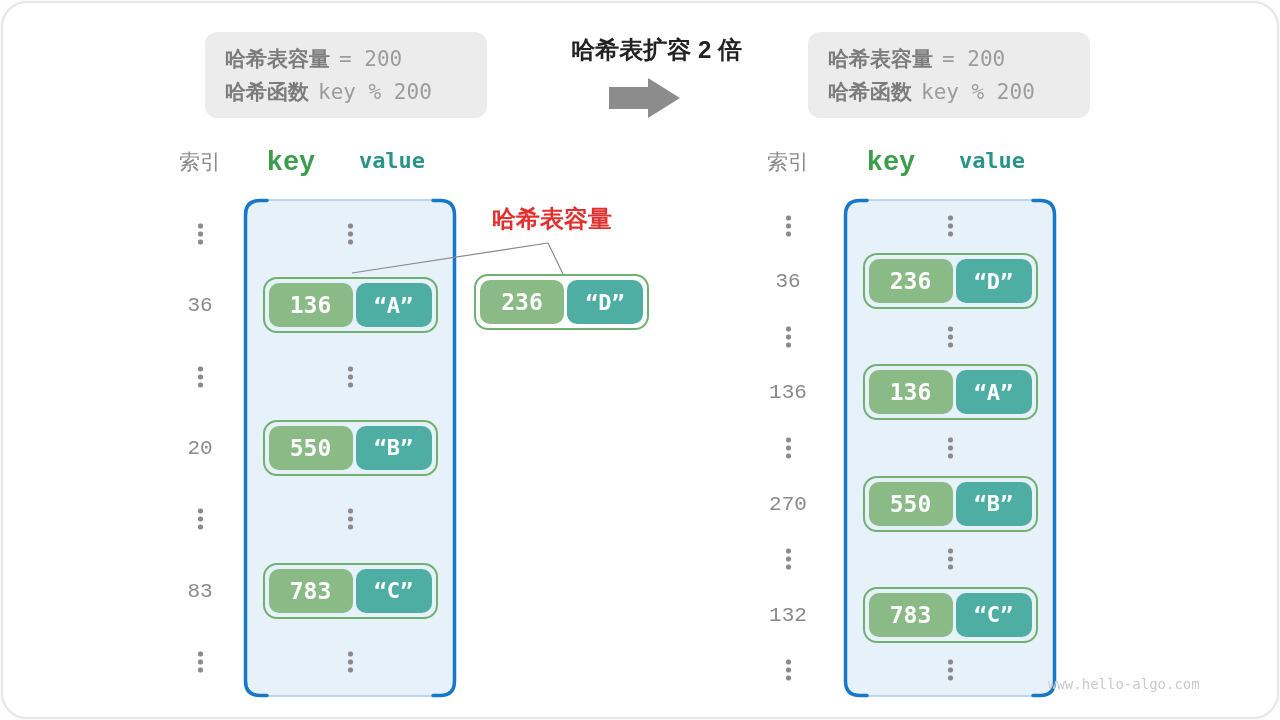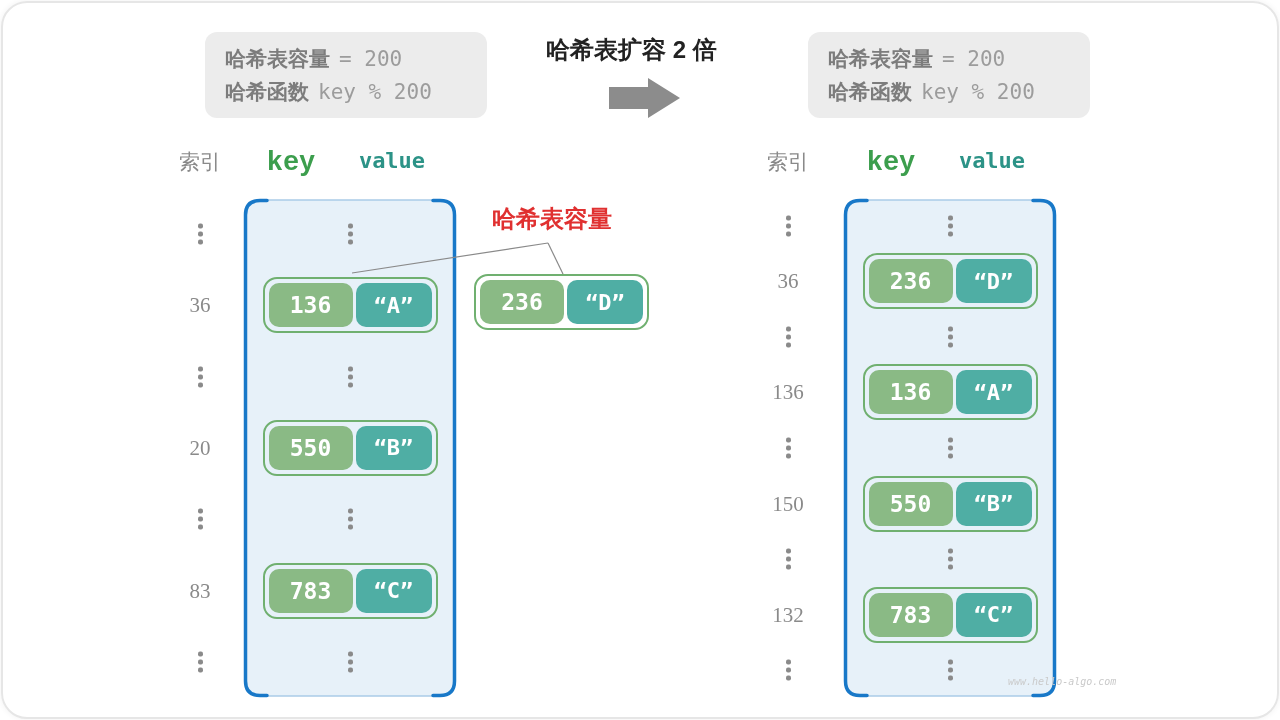--- a/index.html
+++ b/index.html
@@ -26,55 +26,55 @@
 
   
   .info-box{position:absolute;top:32px;width:282px;height:86px;background:var(--info-bg);border-radius:12px;padding:10px 0 7px 20px;}
   .info-box.left{left:205px;}
   .info-box.right{left:808px;}
   .info-line{height:33px;display:flex;align-items:center;white-space:pre;}
   .info-label{font-weight:700;font-size:21px;color:var(--info-label);}
   .info-value{font-family:"DejaVu Sans Mono",monospace;font-size:21px;color:var(--info-value);margin-left:9px;}
 
   
-  .center-title{position:absolute;left:546px;top:34px;width:196px;text-align:left;font-weight:700;font-size:24px;color:var(--title);white-space:pre;}
+  .center-title{position:absolute;left:546px;top:34px;width:196px;text-align:right;font-weight:700;font-size:24px;color:var(--title);white-space:pre;}
   .big-arrow{position:absolute;left:609px;top:78px;}
 
   
   .group{position:absolute;top:142px;width:302px;height:560px;}
   .group.left{left:155px;--idx-w:90px;--idx-center:45px;}
   .group.right{left:755px;--idx-w:66px;--idx-center:33px;}
   .group-header{position:absolute;top:6px;left:0;width:100%;height:30px;}
   .hdr{position:absolute;transform:translateX(-50%);white-space:nowrap;}
   .hdr-index{left:var(--idx-center);font-size:21px;color:var(--gray-text);}
   .hdr-key{left:136px;font-family:Liberation Mono, monospace;font-weight:600;font-size:27px;color:var(--key-header);}
   .hdr-value{left:237px;font-family:"DejaVu Sans Mono",monospace;font-weight:600;font-size:22px;color:var(--value-header);}
   .bracket-svg{position:absolute;left:88px;top:56px;}
   .rows{position:absolute;left:0;top:56px;width:100%;height:500px;display:flex;flex-direction:column;justify-content:space-around;}
   .trow{position:relative;flex:1 1 auto;}
   .cell-index{position:absolute;left:0;top:50%;transform:translateY(-50%);width:var(--idx-w);display:flex;justify-content:center;}
   .cell-table{position:absolute;left:88px;top:50%;transform:translateY(-50%);width:214px;display:flex;justify-content:center;}
-  .idx-label{font-family:Liberation Serif, serif;font-size:21px;color:var(--gray-text);}
+  .idx-label{font-family:Liberation Mono, monospace;font-size:21px;color:var(--gray-text);}
 
   
   .pair{width:175px;height:56px;border:2px solid var(--pair-border);border-radius:14px;padding:4px;display:flex;gap:3px;background:transparent;}
   .kbox{height:44px;border-radius:10px;display:flex;align-items:center;justify-content:center;font-family:"DejaVu Sans Mono",monospace;font-weight:700;color:#ffffff;}
   .kbox.key{width:84px;background:var(--green-box);font-size:23px;}
   .kbox.val{width:76px;background:var(--teal-box);font-size:22px;}
 
   
   .dots{display:flex;flex-direction:column;gap:3px;align-items:center;}
   .dot{width:5px;height:5px;border-radius:2px;background:var(--gray-text);}
 
   
   .collision-label{position:absolute;left:552px;top:203px;transform:translateX(-50%);font-weight:700;font-size:24px;color:var(--red);white-space:nowrap;}
   .collision-pair{position:absolute;left:474px;top:274px;background:#ffffff;}
   .lines-svg{position:absolute;left:0;top:0;pointer-events:none;}
 
-  .watermark{position:absolute;left:1008px;top:676px;font-family:"DejaVu Sans Mono",monospace;font-size:10px;color:var(--watermark);font-style:italic;}
+  .watermark{position:absolute;left:1048px;top:676px;font-family:"DejaVu Sans Mono",monospace;font-size:14px;color:var(--watermark);}
 </style>
 </head>
 <body>
 
 <div class="frame"></div>
 
 <div class="info-box left">
   <div class="info-line">
     <span class="info-label">哈希表容量</span>
     <span class="info-value">= 200</span>
@@ -290,21 +290,21 @@
         <div class="cell-table">
           <div class="dots">
             <span class="dot"></span>
             <span class="dot"></span>
             <span class="dot"></span>
           </div>
         </div>
       </div>
       <div class="trow">
         <div class="cell-index">
-          <span class="idx-label">150</span>
+          <span class="idx-label">270</span>
         </div>
         <div class="cell-table">
           <div class="pair">
             <div class="kbox key">550</div>
             <div class="kbox val">“B”</div>
           </div>
         </div>
       </div>
       <div class="trow">
         <div class="cell-index">

